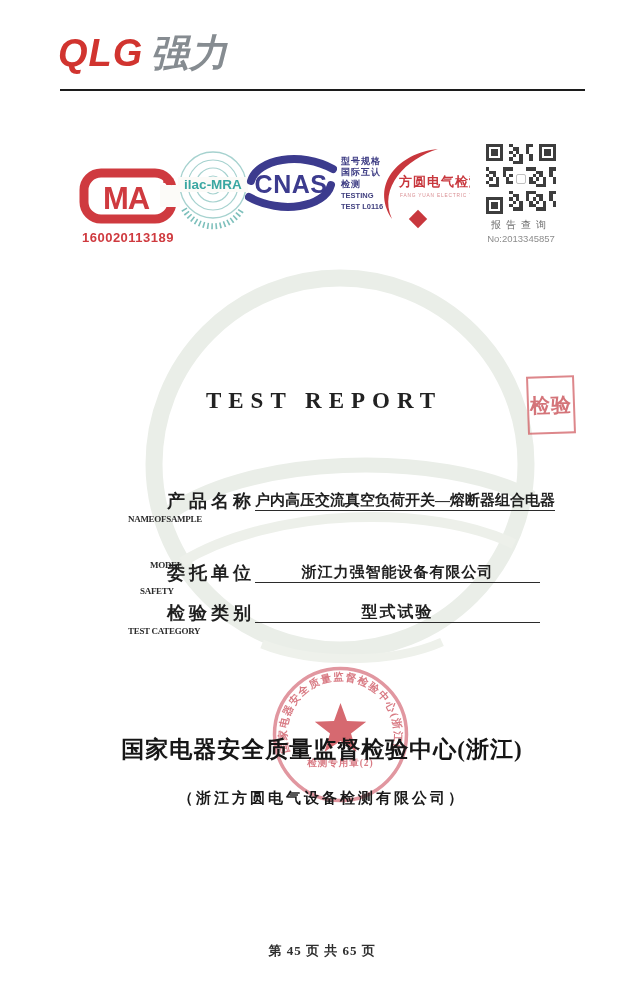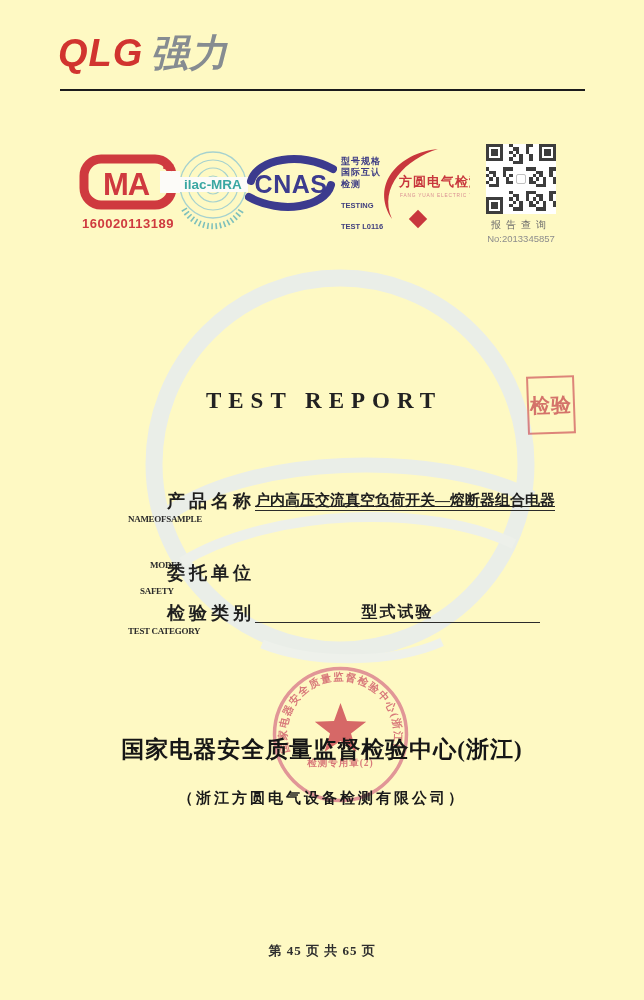--- a/index.html
+++ b/index.html
@@ -1,34 +1,34 @@
 <!DOCTYPE html>
 <html><head>
 <meta charset="utf-8">
 <style>
   html,body{margin:0;padding:0;background:#e8e8e8;}
-  .page{position:relative;width:644px;height:1000px;margin:0 auto;background:#fef9c3;
+  .page{position:relative;width:644px;height:1000px;margin:0 auto;background:#ffffff;
         font-family:"Liberation Serif","DejaVu Serif",serif;overflow:hidden;}
 
   
   .logo{position:absolute;left:58px;top:28px;font-family:"Liberation Sans","DejaVu Sans",sans-serif;
         font-style:italic;font-weight:900;font-size:38px;letter-spacing:1px;z-index:2;}
   .logo .red{color:#d1342f;}
   .logo .gray{color:#868c91;margin-left:7px;}
   .rule{position:absolute;left:60px;top:89px;width:525px;height:2px;background:#1c1c1c;z-index:2;}
 
   
   .mark{position:absolute;z-index:2;}
-  .cma{left:76px;top:154px;width:104px;text-align:center;}
+  .cma{left:76px;top:168px;width:104px;text-align:center;}
   .cma-num{font-family:"Liberation Sans",sans-serif;font-weight:700;font-size:13px;color:#cf3a3f;letter-spacing:.5px;margin-top:2px;}
   .ilac{left:178px;top:147px;text-align:right;}
   .cnas{left:245px;top:154px;display:flex;align-items:flex-start;}
   .cnas-col{margin-left:4px;margin-top:2px;font-family:"Liberation Sans",sans-serif;color:#3f3e85;}
   .cnas-col .zh{font-size:9px;font-weight:700;line-height:1.25;letter-spacing:1px;}
-  .cnas-col .en{font-size:7.5px;font-weight:700;line-height:1.3;margin-top:11px;color:#41407f;}
+  .cnas-col .en{font-size:7.5px;font-weight:700;line-height:1.3;margin-top:1px;color:#41407f;}
   .fy{left:366px;top:145px;}
   .qrblock{left:482px;top:144px;width:78px;text-align:center;}
   .qr{position:relative;width:70px;height:70px;margin:0 auto;background:#fff;
       display:grid;grid-template-rows:repeat(21,1fr);grid-template-columns:repeat(21,1fr);}
   .qr .q{background:#3d3d3d;}
   .finder{position:absolute;width:17px;height:17px;border:3px solid #3d3d3d;background:#fff;box-sizing:border-box;}
   .finder::after{content:"";position:absolute;inset:2px;background:#3d3d3d;}
   .f-tl{left:0;top:0;} .f-tr{right:0;top:0;} .f-bl{left:0;bottom:0;}
   .qr-center{position:absolute;left:27px;top:27px;width:16px;height:16px;background:#fff;
              display:flex;align-items:center;justify-content:center;}
@@ -47,21 +47,21 @@
   .title-stamp{position:absolute;left:527px;top:376px;width:44px;height:54px;z-index:2;
                border:2px solid rgba(206,84,90,.7);transform:rotate(-2deg);
                display:flex;align-items:center;justify-content:center;
                font-size:20px;font-weight:700;color:rgba(198,70,76,.75);letter-spacing:1px;}
 
   
   .frow{position:absolute;left:167px;width:373px;height:22px;display:flex;align-items:flex-end;z-index:2;
         color:#1f1f1f;font-weight:700;}
   .flabel{font-size:18px;letter-spacing:4px;white-space:nowrap;line-height:1;padding-bottom:1px;}
   .fline{flex:1;border-bottom:1.5px solid #2b2b2b;text-align:center;white-space:nowrap;line-height:1;padding-bottom:2px;}
-  .v1{font-size:15px;text-decoration:underline;}
+  .v1{font-size:15px;}
   .v2{font-size:16px;letter-spacing:.5px;}
   .v3{font-size:15px;letter-spacing:1px;}
   .v4{font-size:16px;letter-spacing:2px;}
   .fsub{position:absolute;z-index:2;font-size:9px;font-weight:700;color:#2c2c2c;letter-spacing:-.3px;}
 
   
   .seal{position:absolute;left:268px;top:662px;z-index:1;opacity:.85;}
   .org-cn{position:absolute;top:734px;left:0;width:100%;text-align:center;z-index:3;
           font-size:23px;font-weight:700;color:#161616;letter-spacing:1px;white-space:nowrap;}
   .org-en{position:absolute;top:766px;left:0;width:100%;text-align:center;z-index:3;
@@ -249,20 +249,21 @@
   <div class="frow" style="top:489px">
     <span class="flabel">产品名称</span>
     <span class="fline v1">户内高压交流真空负荷开关—熔断器组合电器</span>
   </div>
   <div class="fsub" style="left:128px;top:514px">NAMEOFSAMPLE</div>
 
   <div class="fsub" style="left:150px;top:560px">MODEL</div>
 
   <div class="frow" style="top:561px">
     <span class="flabel">委托单位</span>
+    <span class="fline v3">浙江力强智能设备有限公司</span>
   </div>
   <div class="fsub" style="left:140px;top:586px">SAFETY</div>
 
   <div class="frow" style="top:601px">
     <span class="flabel">检验类别</span>
     <span class="fline v4">型式试验</span>
   </div>
   <div class="fsub" style="left:128px;top:626px">TEST CATEGORY</div>
 
   <svg class="seal" width="145" height="145" viewBox="0 0 145 145">

